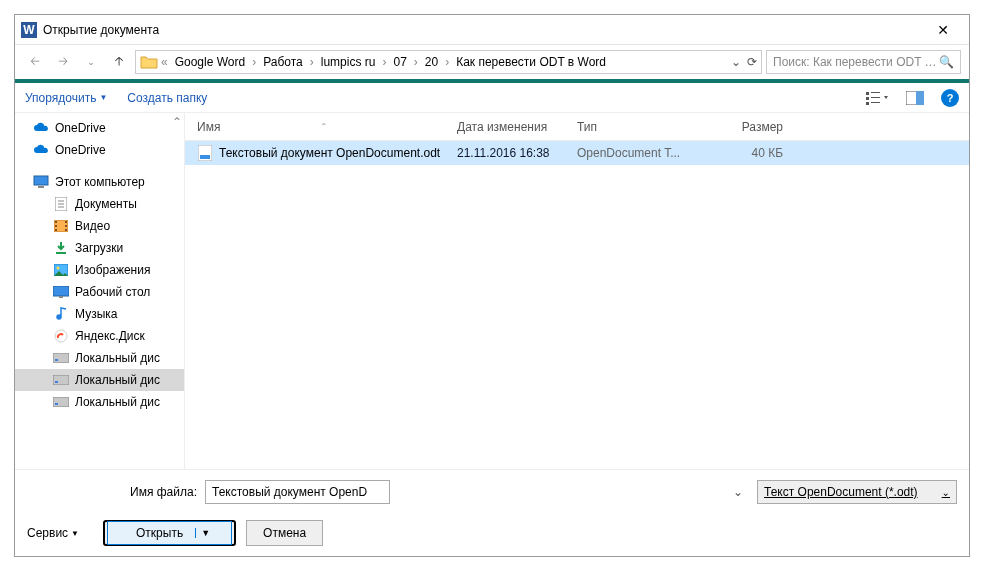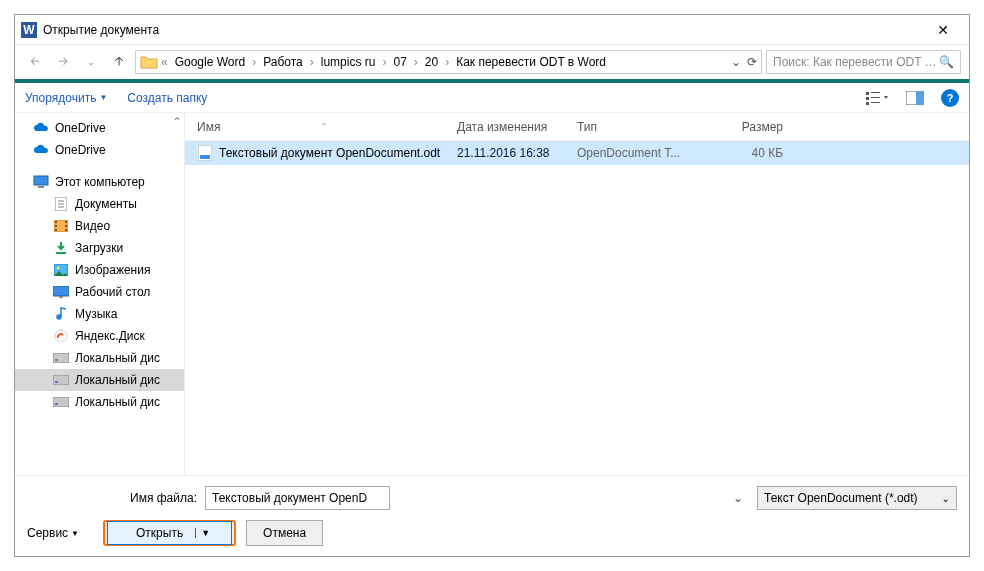--- a/index.html
+++ b/index.html
@@ -39,31 +39,31 @@
 .col-name { width: 260px; display: flex; align-items: center; gap: 100px; }
 .col-date { width: 120px; }
 .col-type { width: 126px; }
 .col-size { width: 80px; text-align: right; }
 .sort-ind { font-size: 8px; color: #888; }
 .file-row { height: 24px; display: flex; align-items: center; padding-left: 12px; background: #cde8ff; cursor: pointer; }
 .file-row .fname { width: 260px; display: flex; align-items: center; gap: 6px; color: #000; }
 .file-row .fdate { width: 120px; color: #0f172a; }
 .file-row .ftype { width: 126px; color: #666; overflow: hidden; text-overflow: ellipsis; white-space: nowrap; }
 .file-row .fsize { width: 80px; color: #666; text-align: right; }
-.footer { border-top: 1px solid #eee; padding: 10px 12px; display: flex; flex-direction: column; gap: 10px; }
+.footer { border-top: 1px solid #eee; padding: 10px 12px; display: flex; flex-direction: column; gap: 16px; }
 .row1 { display: flex; align-items: center; gap: 8px; }
 .row1 label { width: 170px; text-align: right; }
 .filename-input { flex: 1; height: 24px; border: 1px solid #aaa; padding: 0 22px 0 6px; position: relative; }
 .filename-wrap { flex: 1; position: relative; }
 .filename-dd { position: absolute; right: 6px; top: 50%; transform: translateY(-50%); color: #555; pointer-events: none; }
-.filetype { width: 200px; height: 24px; border: 1px solid #aaa; background: #efefef; display: flex; align-items: center; padding: 0 6px; justify-content: space-between; cursor: pointer; }
+.filetype { width: 200px; height: 24px; border: 1px solid #aaa; background: #efefef; display: flex; align-items: center; padding: 0 6px; justify-content: space-between; cursor: pointer; text-decoration: underline; }
 .row2 { display: flex; align-items: center; gap: 10px; }
 .service { display: flex; align-items: center; gap: 3px; cursor: pointer; margin-right: 14px; }
 .btn { height: 26px; border: 1px solid #aaa; background: #efefef; padding: 0 16px; cursor: pointer; display: flex; align-items: center; }
-.btn.primary-wrap { border: 2px solid #f97316; border-radius: 3px; padding: 2px; }
+.btn.primary-wrap { border: 2px solid #000000; border-radius: 3px; padding: 2px; }
 .btn.open { border: 1px solid #0078d7; background: #e5f1fb; height: 24px; display: flex; align-items: center; }
 .btn.open .main { padding: 0 12px; }
 .btn.open .dd { border-left: 1px solid #0078d7; padding: 0 5px; font-size: 9px; }
 .spacer { height: 10px; }
 svg { display: block; }
 </style>
 </head>
 <body>
 
 <div class="dialog">

